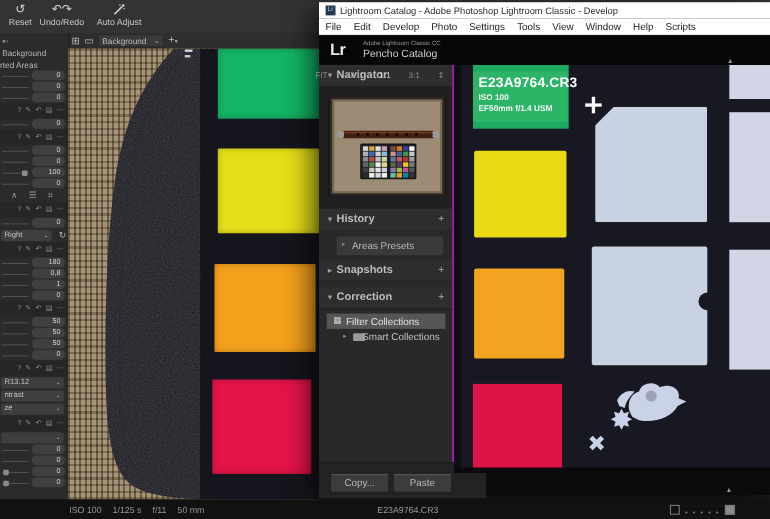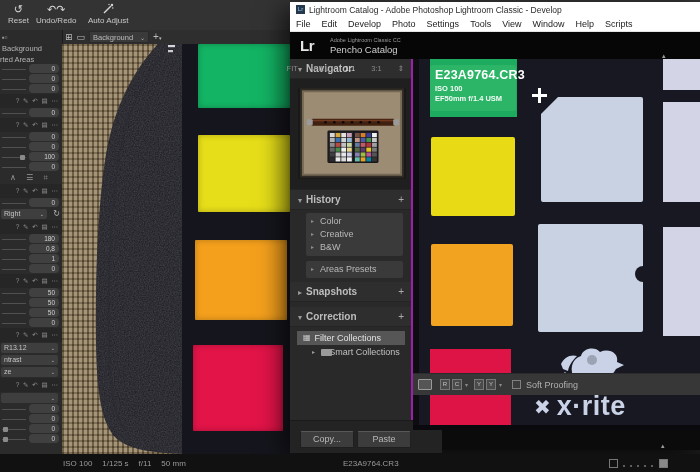--- a/index.html
+++ b/index.html
@@ -372,25 +372,20 @@
               <rect x="75.4" y="60.35" width="4.9" height="4.2" fill="#7a7a79"></rect>
               <rect x="75.4" y="65.3" width="4.9" height="4.2" fill="#555555"></rect>
               <rect x="75.4" y="70.25" width="4.9" height="4.2" fill="#343434"></rect>
             </g>
         </svg>
       </div>
       <div class="ph">
         <span class="tri">▾</span><span>History</span>
         <span class="rt">+</span>
       </div>
-      <div class="pgroup" id="preset-list">
-          <div class="pitem"><span class="tri">▸</span><span>Color</span></div>
-          <div class="pitem"><span class="tri">▸</span><span>Creative</span></div>
-          <div class="pitem"><span class="tri">▸</span><span>B&amp;W</span></div>
-        </div>
       <div class="pgroup" style="margin-top:5px;">
         <div class="pitem">
           <span class="tri">▸</span>
           <span>Areas Presets</span>
         </div>
       </div>
       <div class="ph" style="margin-top:4px;">
         <span class="tri">▸</span><span>Snapshots</span>
         <span class="rt">+</span>
       </div>
@@ -434,42 +429,30 @@
       <svg class="sw" style="left:138px;top:282px;" width="74" height="50" viewBox="0 0 74 50">
         <g fill="#c9d2e6">
           <path d="M14 30.5 l2.2 4.2 4.6-1.4 -1.4 4.6 4.2 2.2 -4.2 2.2 1.4 4.6 -4.6-1.4 -2.2 4.2 -2.2-4.2 -4.6 1.4 1.4-4.6 -4.2-2.2 4.2-2.2 -1.4-4.6 4.6 1.4 Z"></path>
           <path d="M10 23 C13 16 20 13 26 15 C22 19 18 24 17 30 L12 28 Z"></path>
           <path d="M24 38 C18 30 20 18 30 15 C32 7 44 5 49 11 C58 7 68 12 66 21 L73 24 L65 28 C60 38 44 44 30 41 Z"></path>
         </g>
         <circle cx="41" cy="19" r="5" fill="#181822" opacity=".25"></circle>
       </svg>
       <div class="sw xrite-word" style="left:121px;top:332px;">
         <span style="font-size:20px;">✖</span>
-        <span style="font-size:27px;letter-spacing:.5px;">x·rite</span>
       </div>
 
       <div class="overlay-label" style="background-color: rgb(44, 180, 103);">
         <div class="ol-file">E23A9764.CR3</div>
         <div class="ol-meta">ISO 100</div>
         <div class="ol-meta">EF50mm f/1.4 USM</div>
       </div>
       <div class="sw" style="left:0;top:366px;width:287px;height:5px;background:#0a0a0e;"></div>
     </div>
 
-    <div class="abs lr-toolbar">
-      <span class="tb-box"></span>
-      <span class="tb-mini" style="margin-left:8px;">R</span>
-      <span class="tb-mini">C</span>
-      <span class="tb-caret">▾</span>
-      <span class="tb-mini" style="margin-left:4px;">Y</span>
-      <span class="tb-mini">Y</span>
-      <span class="tb-caret">▾</span>
-      <span class="tb-check"></span>
-      <span>Soft Proofing</span>
-    </div>
     <span class="abs caret-up" style="left:371px;top:441px;">▴</span>
   </div>
 
   <div class="abs bottom-bar">
     <div class="abs exif" style="left:63px;top:5px;text-align:center;">
       <span>ISO 100</span><span>1/125 s</span><span>f/11</span><span>50 mm</span>
     </div>
     <span class="abs" style="left:343px;top:5px;">E23A9764.CR3</span>
     <span class="abs pager-sq" style="left:609px;top:5px;"></span>
     <span class="abs" id="pager-dots" style="left:620px;top:7px;"><span class="dot"></span><span class="dot"></span><span class="dot"></span><span class="dot"></span><span class="dot"></span></span>

